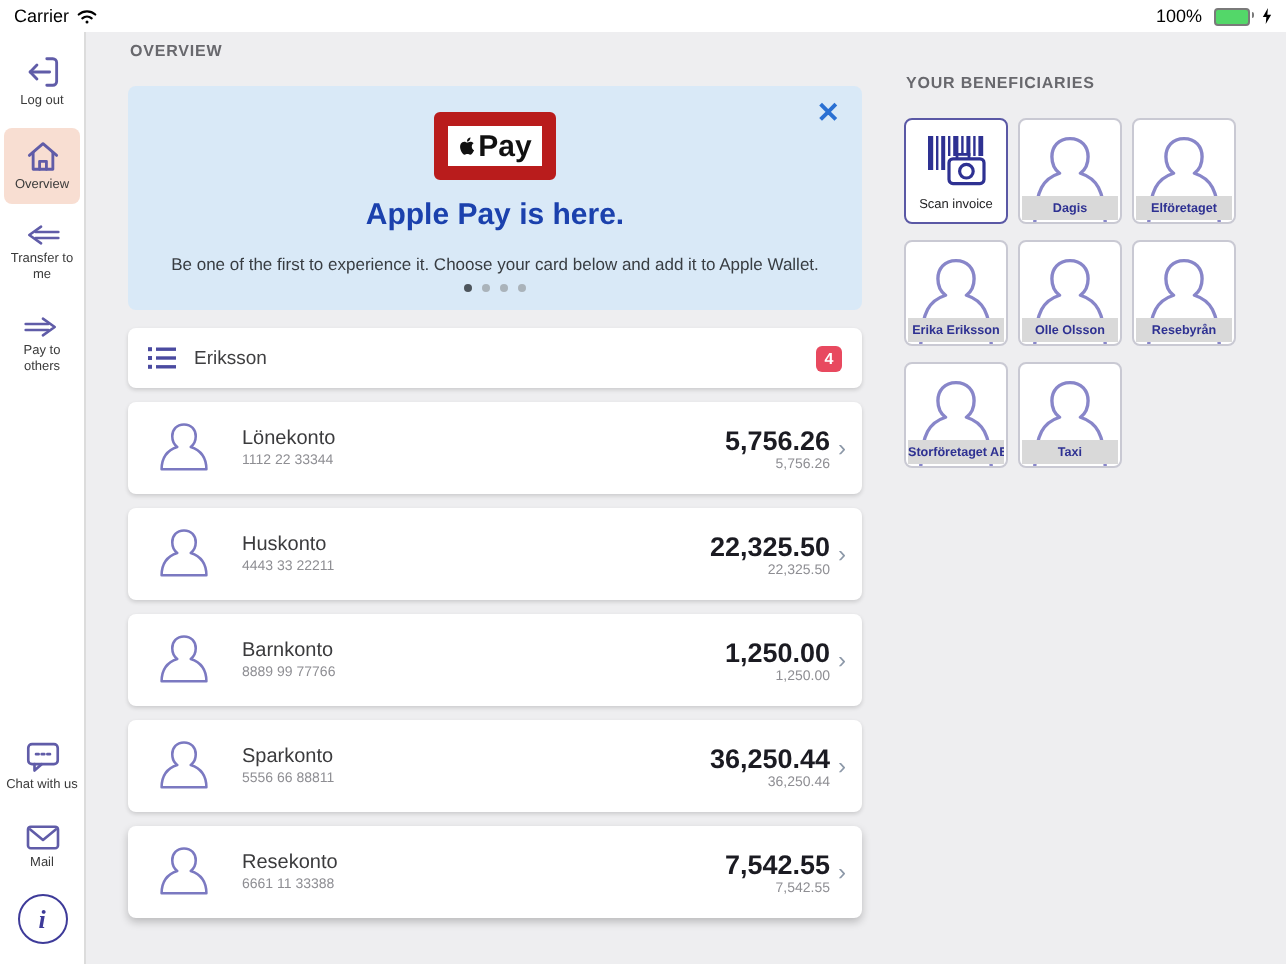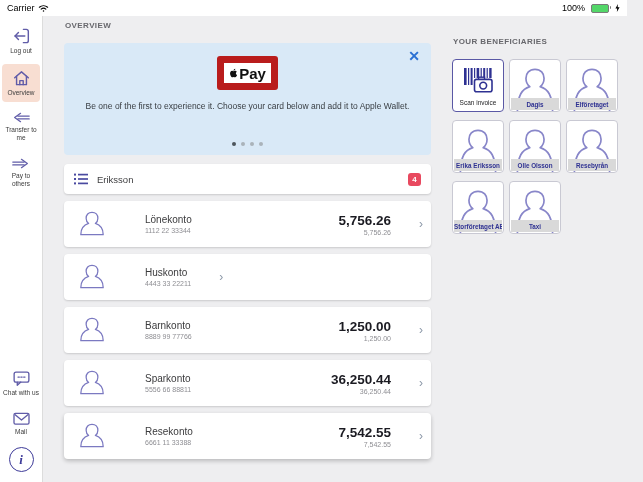--- a/index.html
+++ b/index.html
@@ -1,20 +1,20 @@
 <!DOCTYPE html>
 <html><head>
 <meta charset="utf-8">
 <style>
   html,body{margin:0;padding:0;}
   body{width:643px;height:482px;font-family:"Liberation Sans",sans-serif;background:#eeeef0;-webkit-font-smoothing:antialiased;}
   #app{position:relative;width:643px;height:482px;background:#eeeef0;overflow:hidden;}
 
   
-  .statusbar{position:absolute;top:0;left:0;right:16px;height:16px;background:#fff;display:flex;align-items:center;padding:0 7px;font-size:9px;color:#000;z-index:5;}
+  .statusbar{position:absolute;top:0;left:0;right:0;height:16px;background:#fff;display:flex;align-items:center;padding:0 7px;font-size:9px;color:#000;z-index:5;}
   .sb-left{display:flex;align-items:center;gap:3px;}
   .sb-time{position:absolute;left:0;right:0;text-align:center;font-weight:bold;font-size:9px;}
   .sb-right{margin-left:auto;display:flex;align-items:center;gap:6px;z-index:1;}
   .bat{position:relative;width:16px;height:7px;border:1px solid #7a7a7a;border-radius:2px;background:#53d769;}
   .bat:after{content:"";position:absolute;right:-3px;top:1.5px;width:1.5px;height:3px;background:#7a7a7a;border-radius:0 1px 1px 0;}
 
   
   .sidebar{position:absolute;top:16px;left:0;width:43px;bottom:0;background:#fff;border-right:1px solid #dcdcdc;display:flex;flex-direction:column;box-sizing:border-box;padding:4px 0 8px 0;}
   .side-item{display:flex;flex-direction:column;align-items:center;gap:2px;margin:2px;padding:5px 0;border-radius:4px;color:#3a3a3a;font-size:6.5px;line-height:1.25;text-align:center;cursor:default;}
   .side-item.selected{background:#f8ded2;}
@@ -32,21 +32,21 @@
   .banner-body{margin-top:11px;font-size:8.5px;color:#383d42;}
   .dots{position:absolute;bottom:9px;left:0;right:0;display:flex;justify-content:center;gap:5px;}
   .dot{width:4px;height:4px;border-radius:50%;background:#aab3ba;}
   .dot.active{background:#4d555c;}
 
   .card{background:#fff;border-radius:4px;box-shadow:0 1px 2px rgba(0,0,0,.15);}
   .payments-card{margin-top:9px;height:30px;display:flex;align-items:center;padding:0 10px;box-sizing:border-box;gap:9px;}
   .payments-label{font-size:9.5px;color:#3f3f41;}
   .badge-count{margin-left:auto;background:#e8495f;color:#fff;font-size:8px;font-weight:bold;min-width:13px;height:13px;border-radius:3px;display:flex;align-items:center;justify-content:center;padding:0 1px;box-sizing:border-box;}
 
-  .account-card{margin-top:7px;height:46px;display:flex;align-items:center;padding:0 8px 0 12px;box-sizing:border-box;gap:24px;}
+  .account-card{margin-top:7px;height:46px;display:flex;align-items:center;padding:0 8px 0 12px;box-sizing:border-box;}
   .account-card.last{box-shadow:0 2px 4px rgba(0,0,0,.22);}
   .acct-info{margin-left:13px;}
   .acct-name{font-size:10px;color:#3b3b3d;}
   .acct-num{font-size:7px;color:#8e8e93;margin-top:2px;}
   .acct-right{margin-left:auto;text-align:right;}
   .acct-amount{font-size:13.5px;font-weight:bold;color:#1b1b22;}
   .acct-sub{font-size:7px;color:#8e8e93;margin-top:1px;}
   .chev{color:#8c98a8;font-size:12px;margin-left:4px;line-height:1;}
 
   
@@ -140,20 +140,21 @@
     <div class="section-header">OVERVIEW</div>
 
     <div class="banner">
       <span class="banner-close">✕</span>
       <div class="badge-applepay">
         <svg width="8" height="10" viewBox="0 0 13 16">
             <path fill="#111" d="M11.18 8.52c-.02-1.77 1.45-2.62 1.51-2.66-.82-1.2-2.1-1.37-2.56-1.39-1.09-.11-2.12.64-2.67.64-.55 0-1.4-.62-2.3-.61-1.18.02-2.28.69-2.89 1.75-1.23 2.14-.31 5.31.89 7.05.59.85 1.29 1.8 2.21 1.77.89-.04 1.22-.57 2.29-.57s1.37.57 2.31.55c.95-.02 1.55-.86 2.13-1.72.67-.99.94-1.95.96-2-.02-.01-1.84-.71-1.88-2.81zM9.4 3.3c.49-.6.82-1.42.73-2.25-.71.03-1.57.47-2.08 1.07-.45.53-.85 1.37-.74 2.18.79.06 1.6-.4 2.09-1z"></path>
           </svg>
         <span>Pay</span>
       </div>
+      <div class="banner-title">Apple Pay is here.</div>
       <div class="banner-body">Be one of the first to experience it. Choose your card below and add it to Apple Wallet.</div>
       <div class="dots">
         <span class="dot active"></span>
         <span class="dot"></span>
         <span class="dot"></span>
         <span class="dot"></span>
       </div>
     </div>
 
     <div class="card payments-card">
@@ -188,20 +189,24 @@
       <span class="chev">›</span>
     </div>
 
     <div class="card account-card">
       <svg width="32" height="32" viewBox="0 0 60 56" fill="none" stroke="#7b79c1" stroke-width="2.4" stroke-linejoin="round">
           <path d="M30 6c7 0 11 4.8 11 11 0 4.2-1.9 8-4.7 10 9 2.9 14.7 9.2 14.7 21H9c0-11.8 5.7-18.1 14.7-21C20.9 25 19 21.2 19 17c0-6.2 4-11 11-11z"></path>
         </svg>
       <div class="acct-info">
           <div class="acct-name">Huskonto</div>
           <div class="acct-num">4443 33 22211</div>
+        </div>
+      <div class="acct-right">
+          <div class="acct-amount">22,325.50</div>
+          <div class="acct-sub">22,325.50</div>
         </div>
       <span class="chev">›</span>
     </div>
 
     <div class="card account-card">
       <svg width="32" height="32" viewBox="0 0 60 56" fill="none" stroke="#7b79c1" stroke-width="2.4" stroke-linejoin="round">
           <path d="M30 6c7 0 11 4.8 11 11 0 4.2-1.9 8-4.7 10 9 2.9 14.7 9.2 14.7 21H9c0-11.8 5.7-18.1 14.7-21C20.9 25 19 21.2 19 17c0-6.2 4-11 11-11z"></path>
         </svg>
       <div class="acct-info">
           <div class="acct-name">Barnkonto</div>

